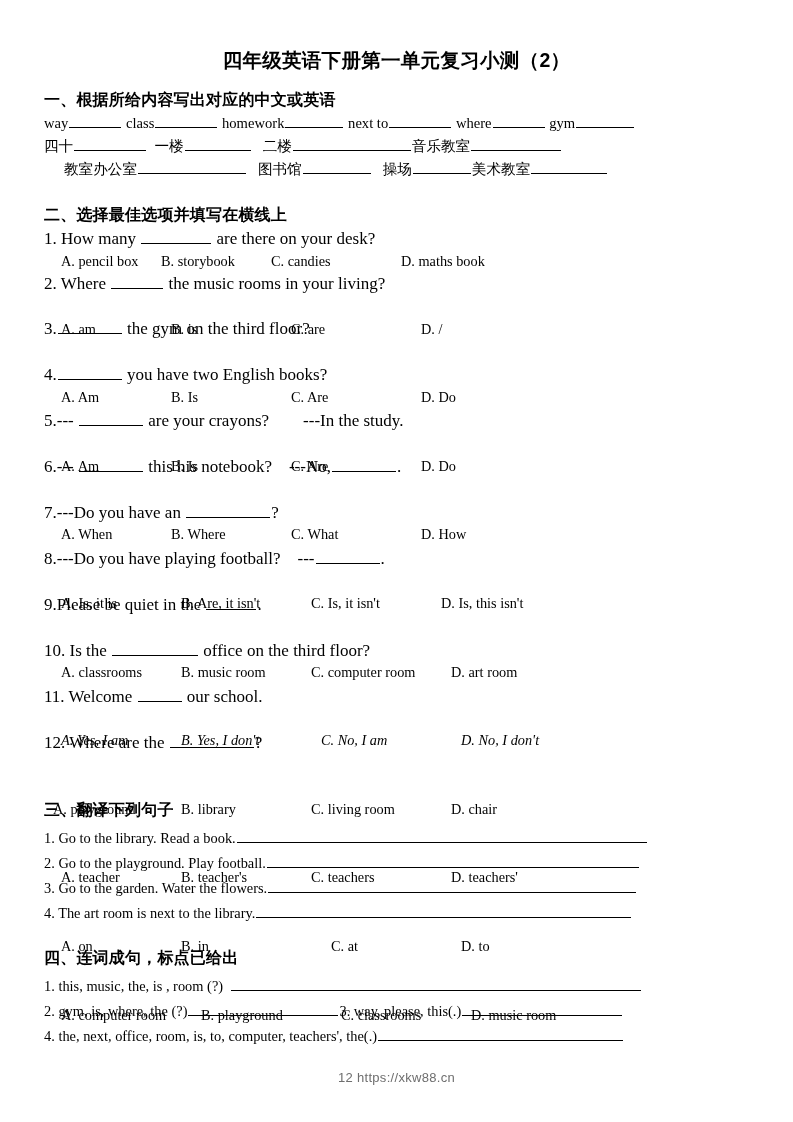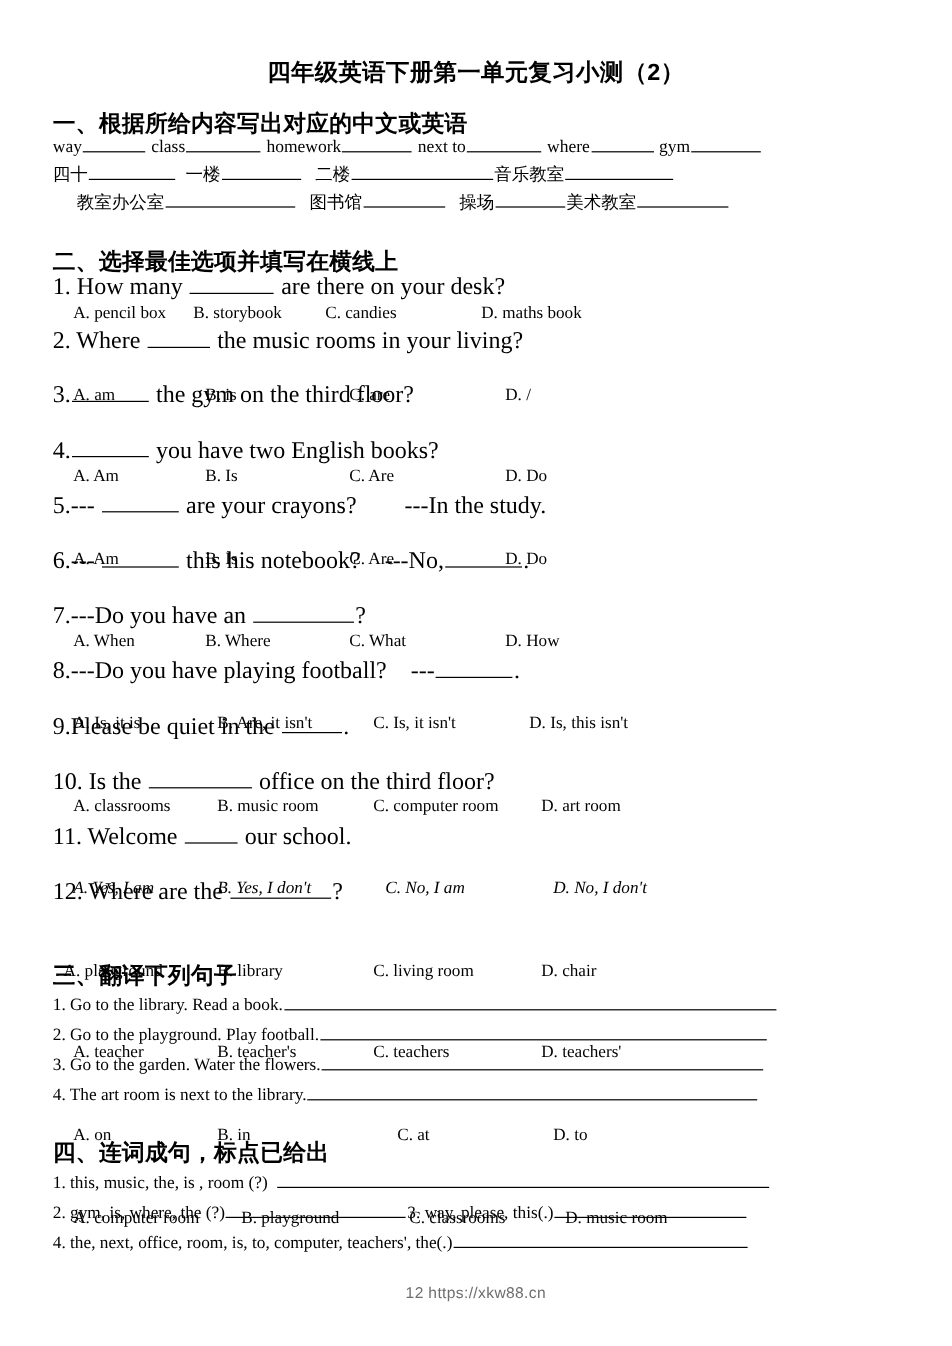--- a/index.html
+++ b/index.html
@@ -38,33 +38,33 @@
   
   .col {
     position: absolute;
     left: 44px;
     width: 680px;
   }
 
   .sec-head {
     font-family: "Liberation Sans", "DejaVu Sans", sans-serif;
     font-weight: bold;
-    font-size: 19px;
+    font-size: 16px;
     letter-spacing: 0.2px;
     white-space: nowrap;
   }
 
   .line {
     font-size: 14.6px;
     line-height: 23px;
     white-space: nowrap;
   }
 
   .qline {
-    font-size: 20px;
+    font-size: 17px;
     line-height: 22.6px;
     white-space: nowrap;
   }
 
   
   .bl {
     display: inline-block;
     border-bottom: 1.3px solid #000;
     vertical-align: baseline;
     height: 0.82em;

